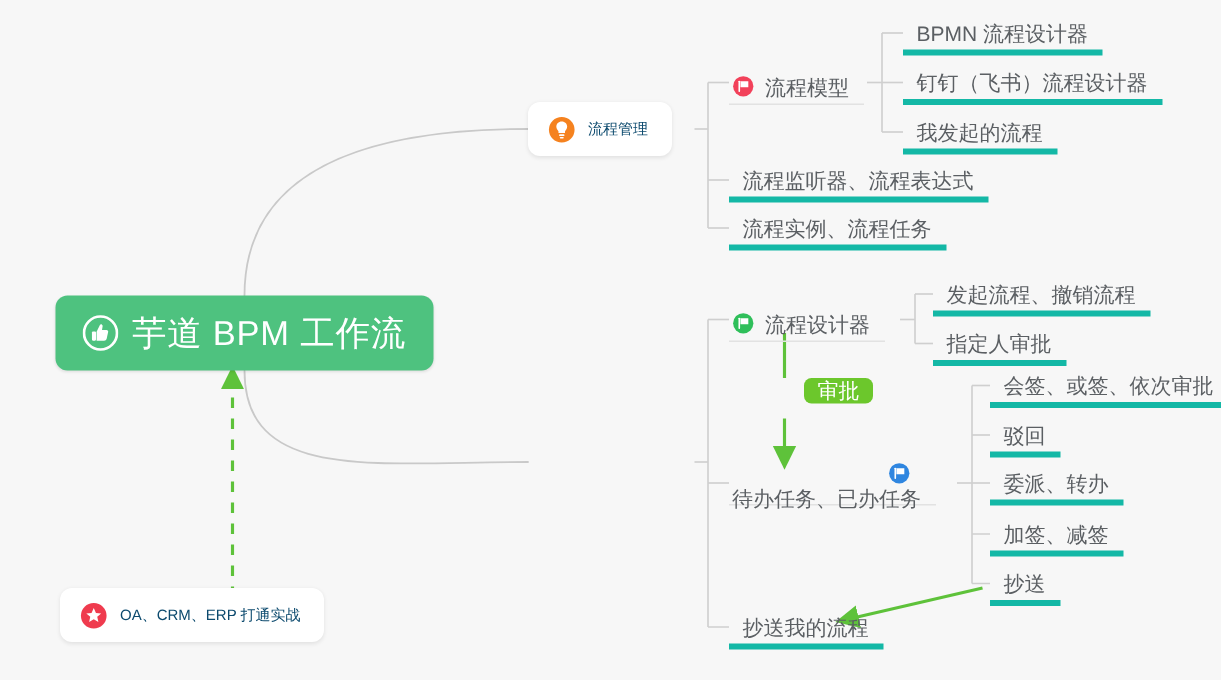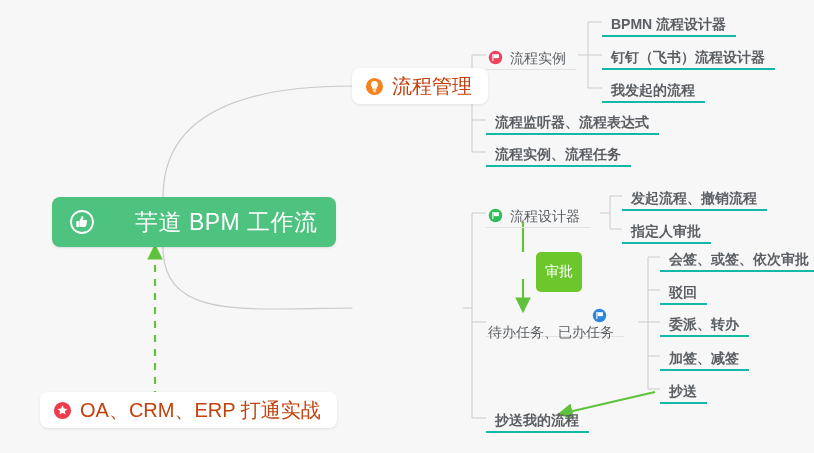--- a/index.html
+++ b/index.html
@@ -52,32 +52,31 @@
 
   
   .card-node {
     background: #ffffff;
     border-radius: 8px;
     padding: 0 16px 0 13px;
     height: 36px;
     box-shadow: 0 1px 3px rgba(0,0,0,0.09);
   }
   .card-label {
-    color: #c2410c;
-    font-size: 20px;
+    color: #0c4a6e;
+    font-size: 10px;
   }
 
   
   .leaf-node {
     height: 29px;
     padding: 0 10px 0 9px;
-    border-bottom: 2px solid #14b8a6;
+    border-bottom: 4px solid #14b8a6;
     align-items: flex-end;
     padding-bottom: 3px;
-    font-weight: bold;
   }
   .leaf-label {
     color: #5b5f63;
     font-size: 14px;
     line-height: 16px;
   }
 
   
   .sub-node {
     height: 29px;
@@ -88,21 +87,21 @@
   .sub-label {
     color: #5b5f63;
     font-size: 14px;
     line-height: 16px;
   }
 
   
   .tag-node {
     background: #6cc72c;
     border-radius: 5px;
-    height: 40px;
+    height: 17px;
     padding: 0 9px;
     justify-content: flex-start;
   }
   .tag-label {
     color: #ffffff;
     font-size: 14px;
   }
 
   
   .icon {
@@ -177,21 +176,21 @@
     </g>
 
     <path d="M155,398 L155,247" stroke="#5ec23a" stroke-width="2.1" fill="none" stroke-dasharray="7,7" marker-end="url(#arrowGreen)"></path>
 
     <path d="M523,222 L523,252" stroke="#5ec23a" stroke-width="2.1" fill="none"></path>
     <path d="M523,279 L523,310" stroke="#5ec23a" stroke-width="2.1" fill="none" marker-end="url(#arrowGreen2)"></path>
 
     <path d="M655,392 L560,414" stroke="#5ec23a" stroke-width="2.1" fill="none" marker-end="url(#arrowGreen3)"></path>
   </svg>
 
-  <div class="node root-node" style="left:52px; top:197px;gap:32px;">
+  <div class="node root-node" style="left:37px; top:197px;">
     <span class="icon icon-root">
       <svg viewBox="0 0 24 24" width="24" height="24">
         <circle cx="12" cy="12" r="11" fill="none" stroke="#ffffff" stroke-width="1.8"></circle>
         <path d="M9.4 11.2 L11.6 6.6 C11.8 6.1 12.5 6.0 12.9 6.3 C13.3 6.6 13.5 7.1 13.4 7.6 L13.0 10.0 L16.0 10.0 C16.8 10.0 17.3 10.7 17.1 11.4 L16.1 15.8 C15.9 16.6 15.2 17.1 14.4 17.1 L9.4 17.1 Z" fill="#ffffff"></path>
         <rect x="6.3" y="11.0" width="2.7" height="6.1" rx="0.7" fill="#ffffff"></rect>
       </svg>
     </span>
     <span class="root-label">芋道 BPM 工作流</span>
   </div>
 
@@ -218,21 +217,21 @@
   </div>
 
   <div class="node sub-node" style="left:486px; top:41px;">
     <span class="icon icon-sub">
       <svg viewBox="0 0 16 16" width="15" height="15">
         <circle cx="8" cy="8" r="7.2" fill="#f2415a"></circle>
         <rect x="4.6" y="4.0" width="1.15" height="8.0" rx="0.5" fill="#ffffff"></rect>
         <path d="M6.0 4.5 L11.6 4.5 L11.6 8.7 L6.0 8.7 Z" fill="#ffffff"></path>
       </svg>
     </span>
-    <span class="sub-label">流程实例</span>
+    <span class="sub-label">流程模型</span>
   </div>
 
   <div class="node leaf-node" style="left:602px; top:8px;">
     <span class="leaf-label">BPMN 流程设计器</span>
   </div>
   <div class="node leaf-node" style="left:602px; top:41px;">
     <span class="leaf-label">钉钉（飞书）流程设计器</span>
   </div>
   <div class="node leaf-node" style="left:602px; top:74px;">
     <span class="leaf-label">我发起的流程</span>

